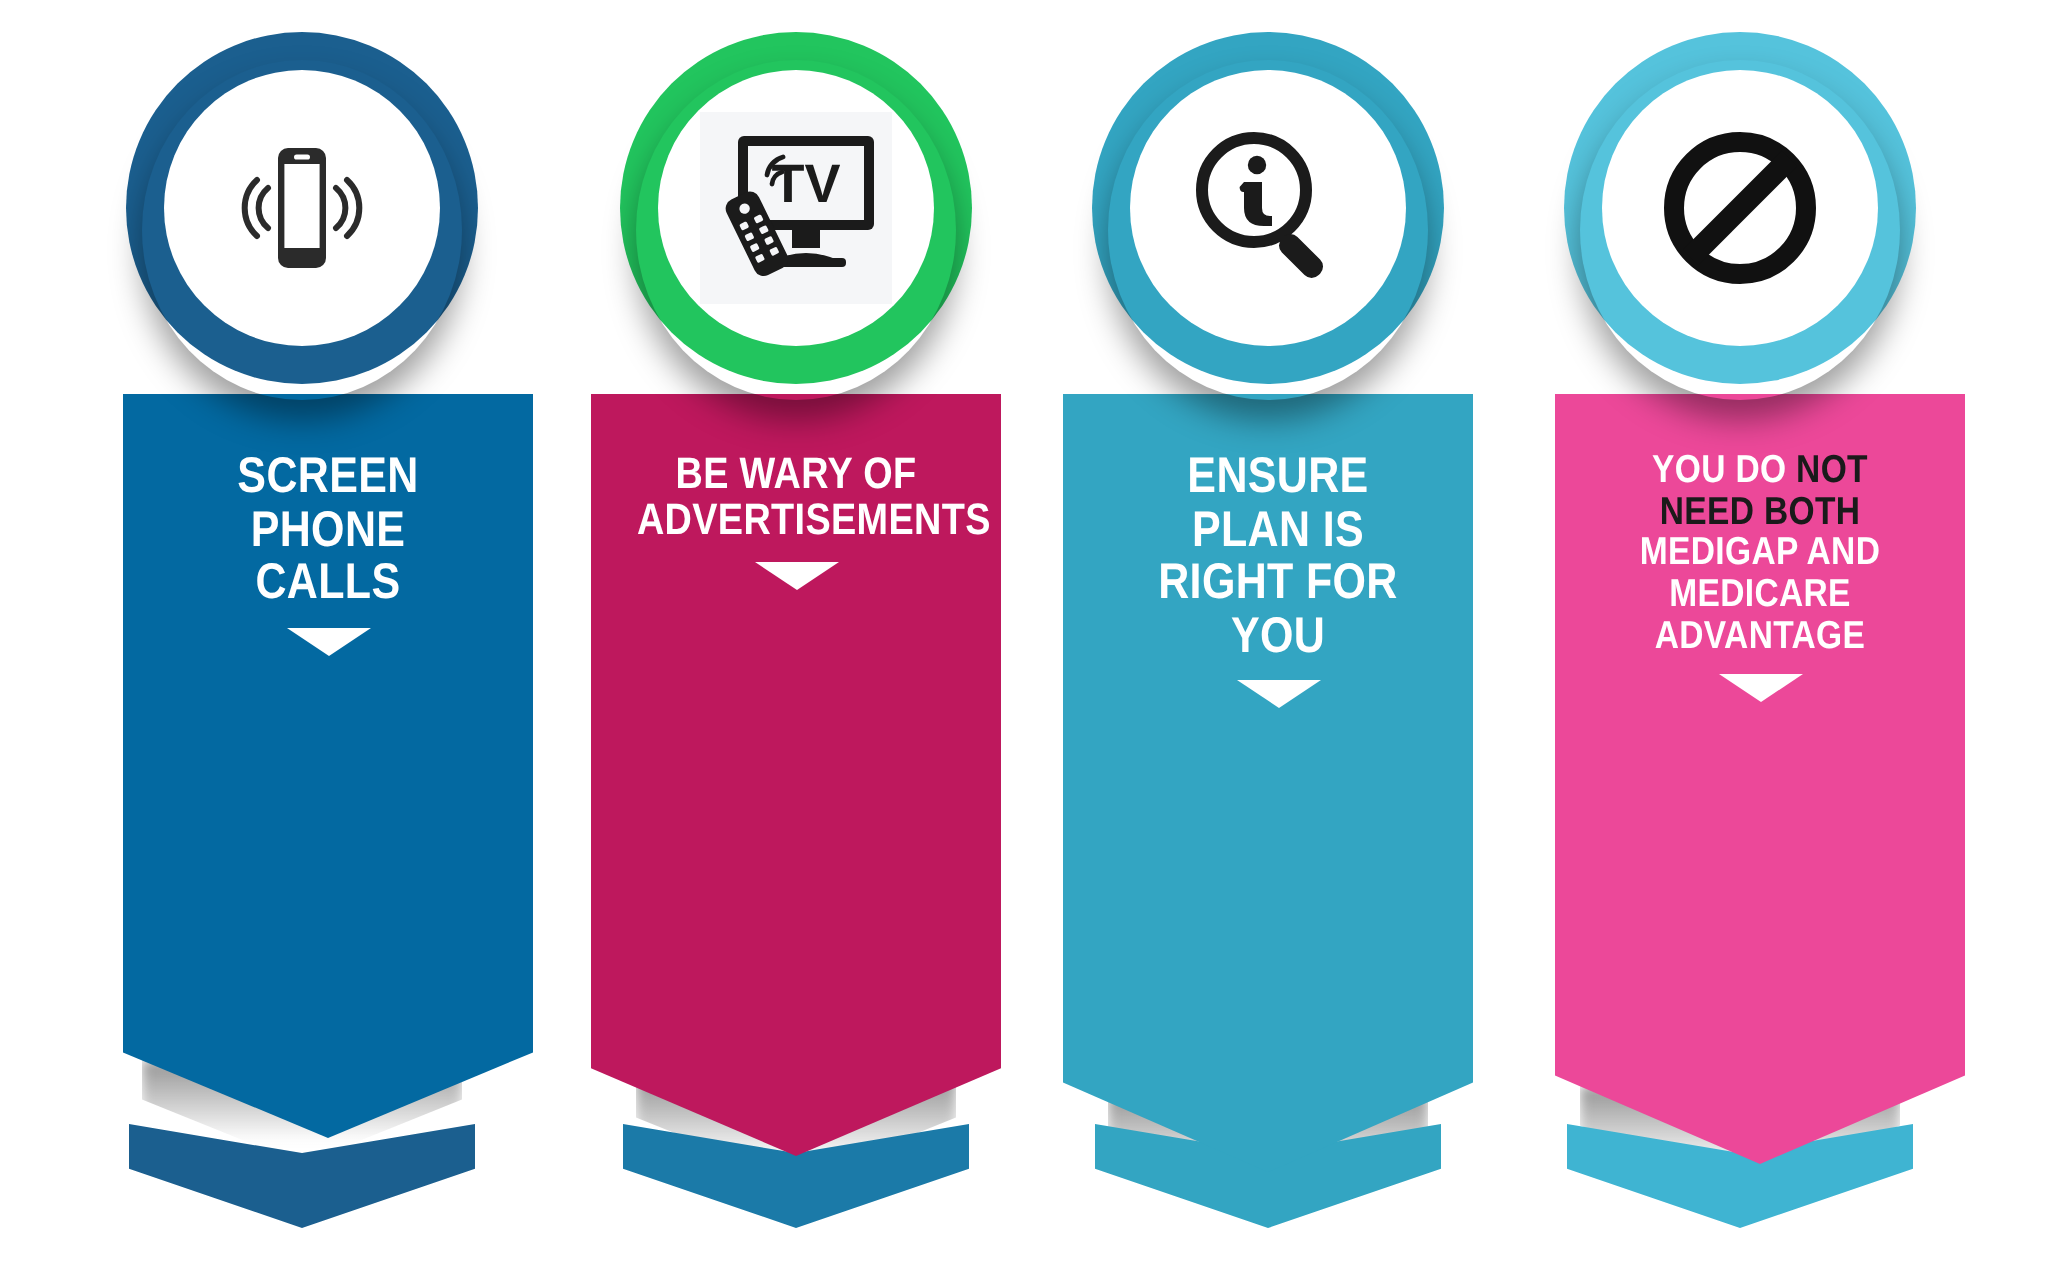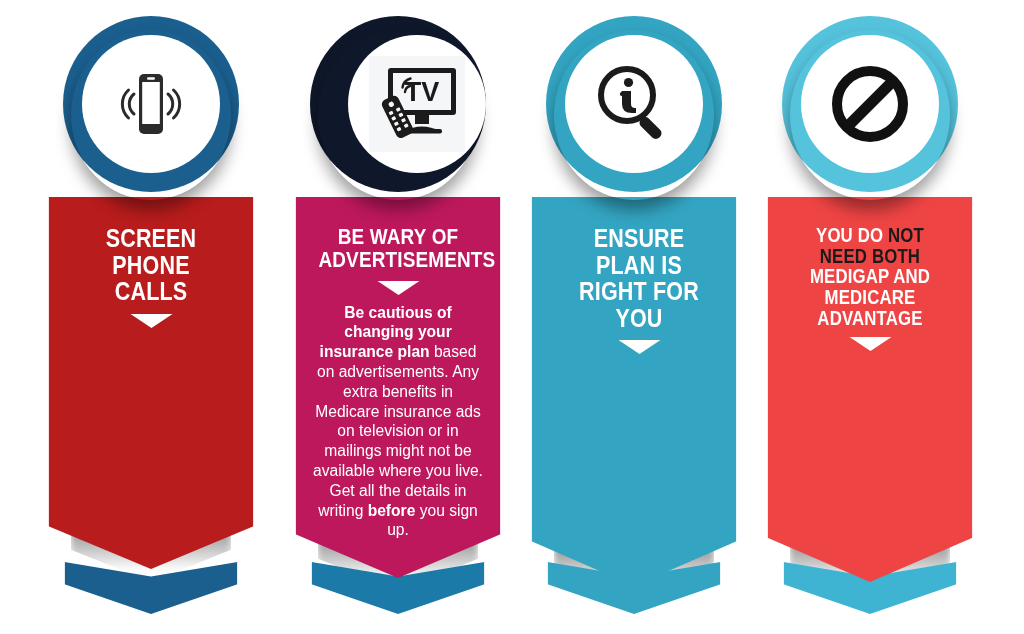--- a/index.html
+++ b/index.html
@@ -166,21 +166,21 @@
 <body>
 
 <div id="stage">
 
   <div class="col col-1">
 
     <div class="notch-shadow notch-shadow-1"></div>
 
     <div class="chev chev-1" id="chev-1" style="background: rgb(27, 95, 143);"></div>
 
-    <div class="panel panel-1" id="panel-1" style="background: #b91c1c;">
+    <div class="panel panel-1" id="panel-1" style="background: #0369a1; margin-left: 13px;">
       <div class="heading h-big">
         <div>SCREEN PHONE</div>
         <div>CALLS</div>
       </div>
       <div class="tri"></div>
     </div>
 
     <div class="badge" id="badge-1" style="background: rgb(27, 95, 143);">
       <div class="badge-inner">
         <div class="icon-box">
@@ -205,24 +205,23 @@
     <div class="notch-shadow notch-shadow-2"></div>
 
     <div class="chev chev-2" id="chev-2" style="background: rgb(27, 122, 168);"></div>
 
     <div class="panel panel-2" id="panel-2" style="background: #be185d;">
       <div class="heading h-mid">
         <div>BE WARY OF</div>
         <div>ADVERTISEMENTS</div>
       </div>
       <div class="tri"></div>
-      <div class="body-text" id="body-2"><b>Be cautious of changing your insurance plan</b> based on advertisements. Any extra benefits in Medicare insurance ads on television or in mailings might not be available where you live. Get all the details in writing <b>before</b> you sign up.</div>
-    </div>
-
-    <div class="badge" id="badge-2" style="background: #0f172a; justify-content: flex-end;">
+    </div>
+
+    <div class="badge" id="badge-2" style="background: #22c55e;">
       <div class="badge-inner">
         <div class="icon-box tv-bg">
           <svg width="92" height="88" viewBox="0 0 92 88" aria-hidden="true">
             <rect x="17" y="8" width="68" height="47" rx="3" fill="#1b1b1b"></rect>
             <rect x="22" y="13" width="58" height="37" fill="#f5f6f8"></rect>
             <rect x="44" y="55" width="14" height="9" fill="#1b1b1b"></rect>
             <path d="M33 71 q18 -9 36 0 z" fill="#1b1b1b"></path>
             <rect x="31" y="69" width="40" height="4.5" rx="2" fill="#1b1b1b"></rect>
             <text x="51" y="41" font-family="'Liberation Sans',sans-serif" font-size="27" font-weight="bold" fill="#1b1b1b" text-anchor="middle">TV</text>
             <g transform="rotate(-26 26 56)">
@@ -276,21 +275,21 @@
       </div>
     </div>
   </div>
 
   <div class="col col-4">
 
     <div class="notch-shadow notch-shadow-4"></div>
 
     <div class="chev chev-4" id="chev-4" style="background: rgb(63, 180, 210);"></div>
 
-    <div class="panel panel-4" id="panel-4" style="background: #ef4444;">
+    <div class="panel panel-4" id="panel-4" style="background: #ec4899; margin-left: 10px;">
       <div class="heading h-sm">
         <div><span>YOU DO </span><span class="dark">NOT NEED BOTH</span></div>
         <div>MEDIGAP AND MEDICARE</div>
         <div>ADVANTAGE</div>
       </div>
       <div class="tri"></div>
     </div>
 
     <div class="badge" id="badge-4" style="background: rgb(85, 195, 220);">
       <div class="badge-inner">

